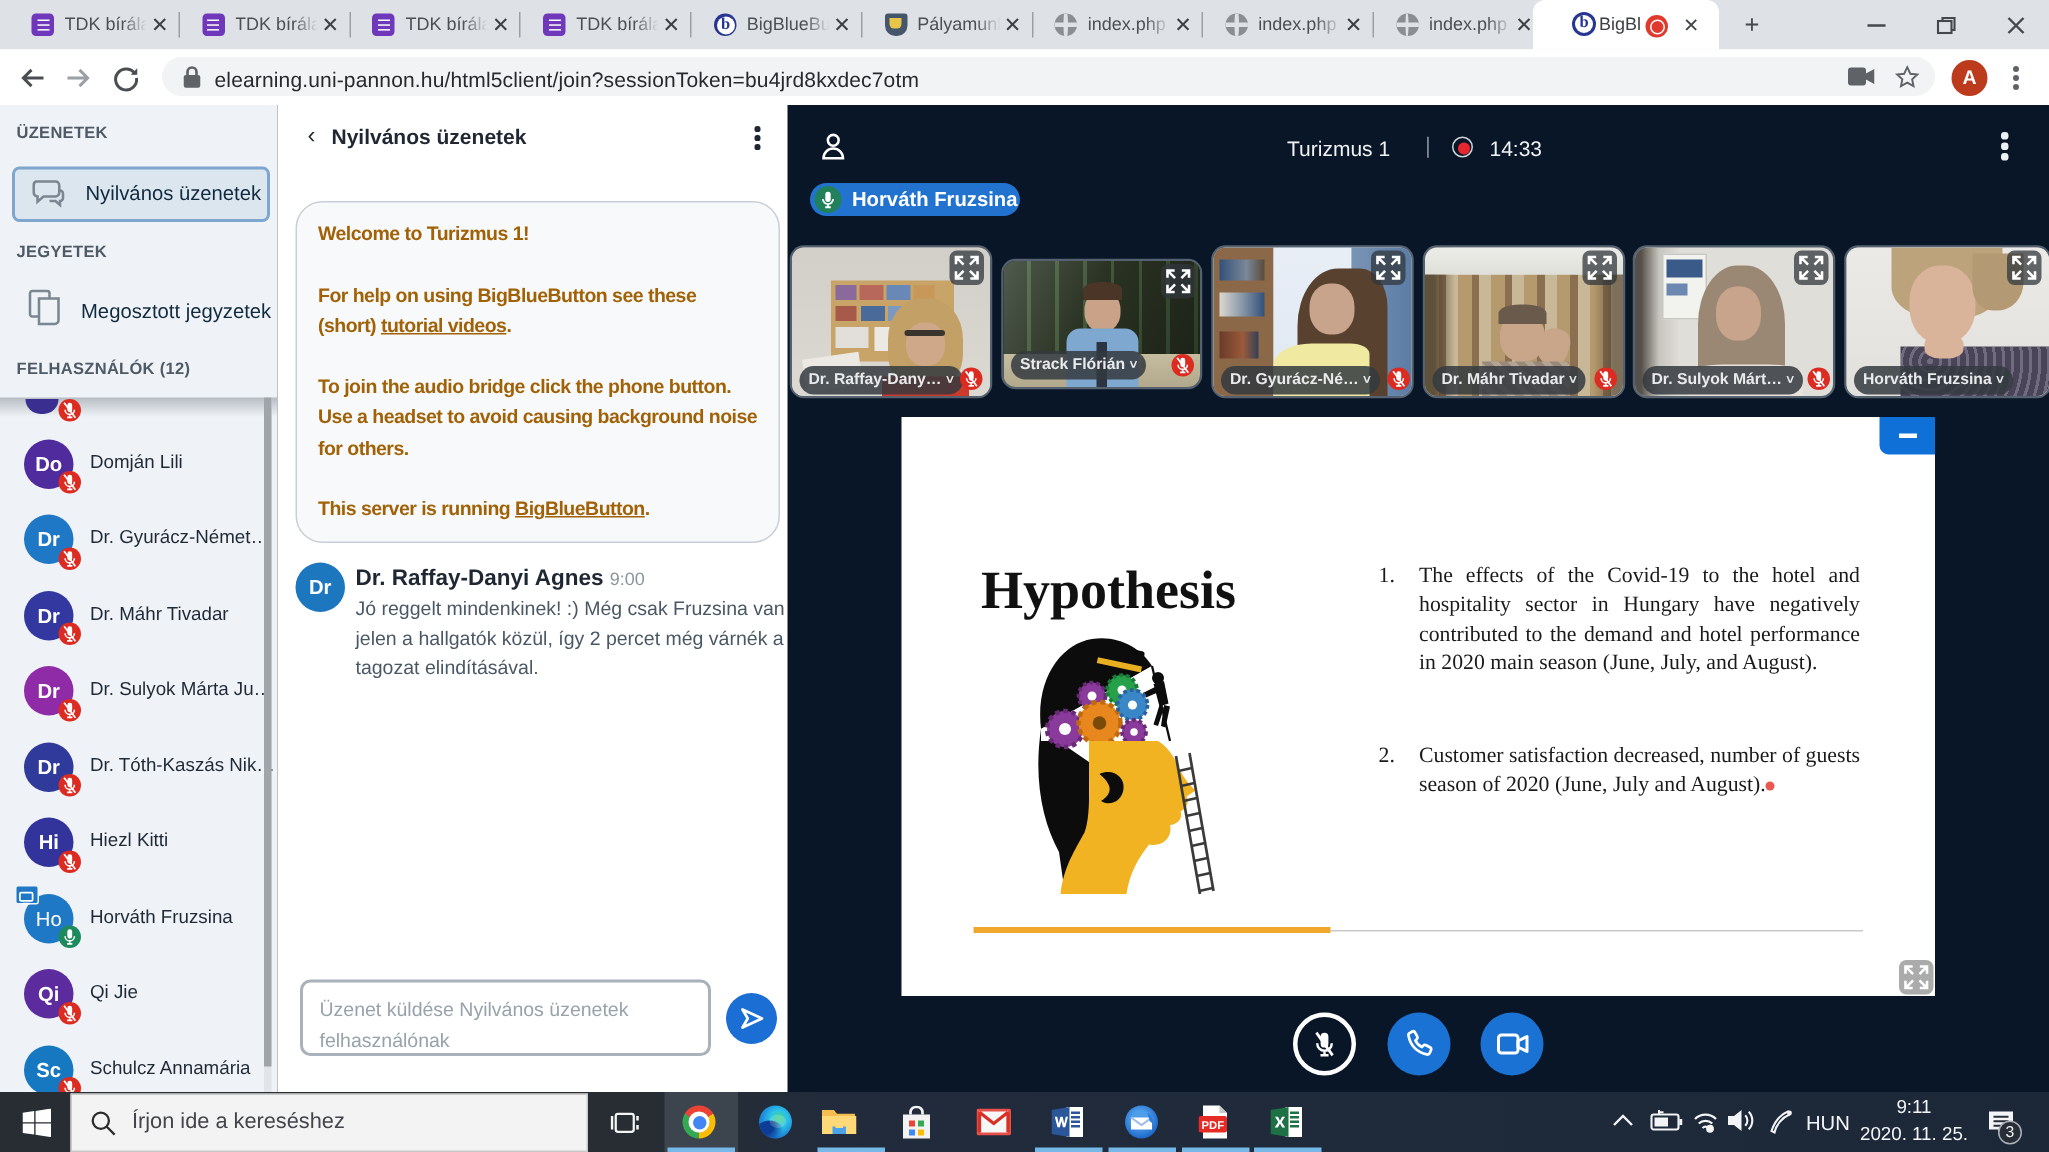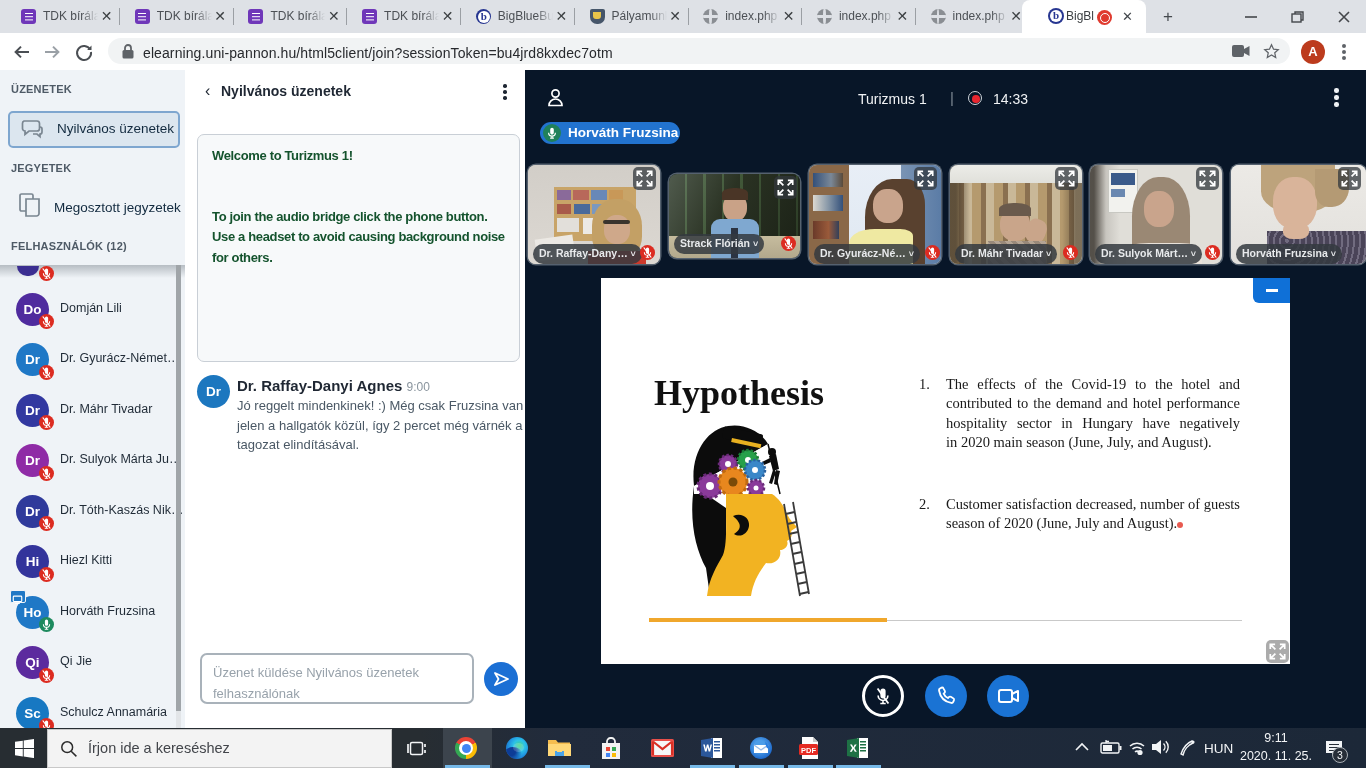--- a/index.html
+++ b/index.html
@@ -29,21 +29,21 @@
 #omnibox { left:108px; top:38px; width:1182px; height:26px; border-radius:13px; background:#f1f3f4; }
 #urltext { left:143px; top:45px; font-size:14px; color:#27292d; letter-spacing:0.1px; }
 
 
 #bbb { left:0; top:70px; width:1366px; height:658px; background:#081628; }
 #sidebar { left:0; top:0; width:185px; height:768px; background:#eff3f7; }
 .sblabel { position:absolute; left:11px; font-size:11px; font-weight:bold; color:#4e5a66; letter-spacing:0.2px; }
 #pubchatbtn { left:8px; top:41px; width:172px; height:37px; background:#dce6ef; border:2px solid #7ea6cf; border-radius:5px; }
 .sbitemtext { position:absolute; font-size:13.5px; color:#122a3f; white-space:nowrap; }
 #chatpanel { left:185px; top:0; width:340px; height:658px; background:#ffffff; }
-#welcomebox { left:12px; top:64px; width:323px; height:228px; background:#f7f9fa; border:1px solid #c9cfd6; border-radius:7px; padding:11px 14px; font-size:13px; letter-spacing:-0.35px; font-weight:bold; color:#14532d; line-height:20.5px; white-space:nowrap; overflow:hidden; }
+#welcomebox { left:12px; top:64px; width:323px; height:228px; background:#f7f9fa; border:1px solid #c9cfd6; border-radius:18px; padding:11px 14px; font-size:13px; letter-spacing:-0.35px; font-weight:bold; color:#a16207; line-height:20.5px; white-space:nowrap; overflow:hidden; }
 #welcomebox .gap { height:20px; }
 .camtile { position:absolute; border-radius:8px; overflow:hidden; box-shadow:0 0 0 1.5px rgba(150,160,170,0.55); }
 .campill { position:absolute; left:5px; background:rgba(52,58,64,0.85); border-radius:10px; color:#e8eaec; font-size:10.5px; font-weight:bold; line-height:19px; padding:0 6px; white-space:nowrap; }
 .camfs { position:absolute; top:2px; right:2px; width:23px; height:23px; background:rgba(50,55,60,0.75); border-radius:5px; }
 
 #slide { left:601px; top:278px; width:689px; height:386px; background:#fff; }
 #minbtn { left:1253px; top:278px; width:37px; height:25px; background:#0f70d7; border-radius:0 0 0 6px; }
 #fsbtn { left:1266px; top:640px; width:23px; height:23px; background:#ababab; border-radius:5px; }
 
 .actbtn { position:absolute; width:42px; height:42px; border-radius:50%; }
@@ -221,21 +221,21 @@
               <line x1="6" y1="4" x2="18" y2="20" stroke="#fff" stroke-width="1.9"></line>
             </svg></div>
         <div class="abs" style="left:60px; top:244.5px; font-size:12.5px; color:#1f2a36; white-space:nowrap;">Dr. Tóth-Kaszás Nik…</div>
         <div class="abs" style="left:16px; top:287.0px; width:33px; height:33px; border-radius:50%; background:#33349b; color:#fff; font-size:13.5px; font-weight:bold; text-align:center; line-height:33px;">Hi</div>
         <div class="abs" style="left:39px; top:308.5px; width:15px; height:15px; border-radius:50%; background:#dc2b20;"><svg width="15" height="15" viewBox="0 0 24 24">
               <path fill="#fff" d="M12 4a2.6 2.6 0 0 1 2.6 2.6v4.8a2.6 2.6 0 0 1-5.2 0V6.6A2.6 2.6 0 0 1 12 4z"></path>
               <path fill="none" stroke="#fff" stroke-width="1.7" d="M7 11.4a5 5 0 0 0 10 0M12 16.4v2.8M9.2 19.6h5.6"></path>
               <line x1="6" y1="4" x2="18" y2="20" stroke="#fff" stroke-width="1.9"></line>
             </svg></div>
         <div class="abs" style="left:60px; top:295.0px; font-size:12.5px; color:#1f2a36; white-space:nowrap;">Hiezl Kitti</div>
-        <div class="abs" style="left:16px; top:337.5px; width:33px; height:33px; border-radius:50%; background:#1f78c6; color:#fff; font-size:13.5px; font-weight:bold; text-align:center; line-height:33px;">Ho</div>
+        <div class="abs" style="left:16px; top:337.5px; width:33px; height:33px; border-radius:50%; background:#1f78c6; color:#fff; font-size:13.5px; font-weight:normal; text-align:center; line-height:33px;">Ho</div>
         <div class="abs" style="left:10px; top:331.5px; width:16px; height:13px; background:#1f78c6; border:1.5px solid #eff3f7; border-radius:2px;"><svg width="13" height="10" viewBox="0 0 16 13">
               <rect x="2.5" y="1.5" width="11" height="7" rx="1" fill="none" stroke="#fff" stroke-width="1.5"></rect>
               <line x1="5" y1="11" x2="11" y2="11" stroke="#fff" stroke-width="1.5"></line>
             </svg></div>
           <div class="abs" style="left:39px; top:359.0px; width:15px; height:15px; border-radius:50%; background:#1d8a5e;"><svg width="15" height="15" viewBox="0 0 24 24">
               <path fill="#fff" d="M12 4a2.6 2.6 0 0 1 2.6 2.6v4.8a2.6 2.6 0 0 1-5.2 0V6.6A2.6 2.6 0 0 1 12 4z"></path>
               <path fill="none" stroke="#fff" stroke-width="1.7" d="M7 11.4a5 5 0 0 0 10 0M12 16.4v2.8M9.2 19.6h5.6"></path>
             </svg></div>
         <div class="abs" style="left:60px; top:345.5px; font-size:12.5px; color:#1f2a36; white-space:nowrap;">Horváth Fruzsina</div>
         <div class="abs" style="left:16px; top:388.0px; width:33px; height:33px; border-radius:50%; background:#5c2b9e; color:#fff; font-size:13.5px; font-weight:bold; text-align:center; line-height:33px;">Qi</div>
@@ -255,23 +255,25 @@
         <div class="abs" style="left:176px; top:7px; width:5px; height:463px; background:#e2e5e8;"></div>
         <div class="abs" style="left:176px; top:7px; width:5px; height:446px; background:#a0a5a9;"></div>
       </div>
     </div>
     <div class="abs" id="chatpanel">
       <div class="abs" style="left:20px; top:12px; font-size:16px; color:#1f2733;">‹</div>
       <div class="abs" style="left:36px; top:13px; font-size:14px; font-weight:bold; color:#1f2733;">Nyilvános üzenetek</div>
       <div class="abs" id="welcomebox">
         <div>Welcome to Turizmus 1!</div>
         <div class="gap"></div>
+        <div>For help on using BigBlueButton see these<br>(short) <u>tutorial videos</u>.</div>
         <div class="gap"></div>
         <div>To join the audio bridge click the phone button.<br>Use a headset to avoid causing background noise<br>for others.</div>
         <div class="gap"></div>
+        <div>This server is running <u>BigBlueButton</u>.</div>
       </div>
       <div class="abs" style="left:12px; top:305px; width:33px; height:33px; border-radius:50%; background:#1c77bf; color:#fff; font-size:13.5px; font-weight:bold; text-align:center; line-height:33px;">Dr</div>
       <div class="abs" style="left:52px; top:307px; font-size:15px; font-weight:bold; color:#1f2733;">Dr. Raffay-Danyi Agnes <span style="font-size:12px; font-weight:normal; color:#8a959e;">9:00</span></div>
       <div class="abs" style="left:52px; top:326px; width:295px; font-size:13px; color:#4a5865; line-height:19.5px; white-space:nowrap;">Jó reggelt mindenkinek! :) Még csak Fruzsina van<br>jelen a hallgatók közül, így 2 percet még várnék a<br>tagozat elindításával.</div>
       <div class="abs" style="left:318px; top:14px; width:3.5px; height:3.5px; border-radius:50%; background:#1f2733; box-shadow:0 6px 0 #1f2733, 0 12px 0 #1f2733;"></div>
       <div class="abs" style="left:15px; top:583px; width:274px; height:51px; border:2px solid #a9b2ba; border-radius:7px;"></div>
       <div class="abs" style="left:28px; top:592px; width:250px; font-size:13px; color:#98a2ab; line-height:21px;">Üzenet küldése Nyilvános üzenetek felhasználónak</div>
       <div class="abs" style="left:299px; top:592px; width:34px; height:34px; border-radius:50%; background:#1b6fd4;"><svg width="34" height="34" viewBox="0 0 34 34">
             <path d="M11 11l13 6-13 6 3.5-6z" fill="none" stroke="#fff" stroke-width="1.8" stroke-linejoin="round"></path>
           </svg></div>
@@ -468,22 +470,22 @@
         <line x1="117.8" y1="160" x2="126.8" y2="158"></line>
         <line x1="119.5" y1="170" x2="128.5" y2="168"></line>
     </g>
     <path d="M88 20 L100 70" stroke="#0c0c0c" stroke-width="1.5" fill="none"></path>
   </svg>
   <div class="abs" style="left:919px; top:375px; width:321px; font-family:'Liberation Serif',serif; font-size:14.5px; color:#1a1a1a; line-height:19.3px;">
     <div style="display:flex;">
         <span style="width:27px;">1.</span>
         <span style="flex:1;">
       <div class="jl">The effects of the Covid-19 to the hotel and</div>
+      <div class="jl">hospitality sector in Hungary have negatively</div>
       <div class="jl">contributed to the demand and hotel performance</div>
-      <div class="jl">hospitality sector in Hungary have negatively</div>
       <div>in 2020 main season (June, July, and August).</div>
     </span>
       </div>
     <div style="height:43px;"></div>
     <div style="display:flex;">
         <span style="width:27px;">2.</span>
         <span style="flex:1;">
       <div class="jl">Customer satisfaction decreased, number of guests</div>
       <div>season of 2020 (June, July and August).<span style="display:inline-block;width:6px;height:6px;border-radius:50%;background:#e85a50;margin-left:0px;"></span></div>
     </span>

